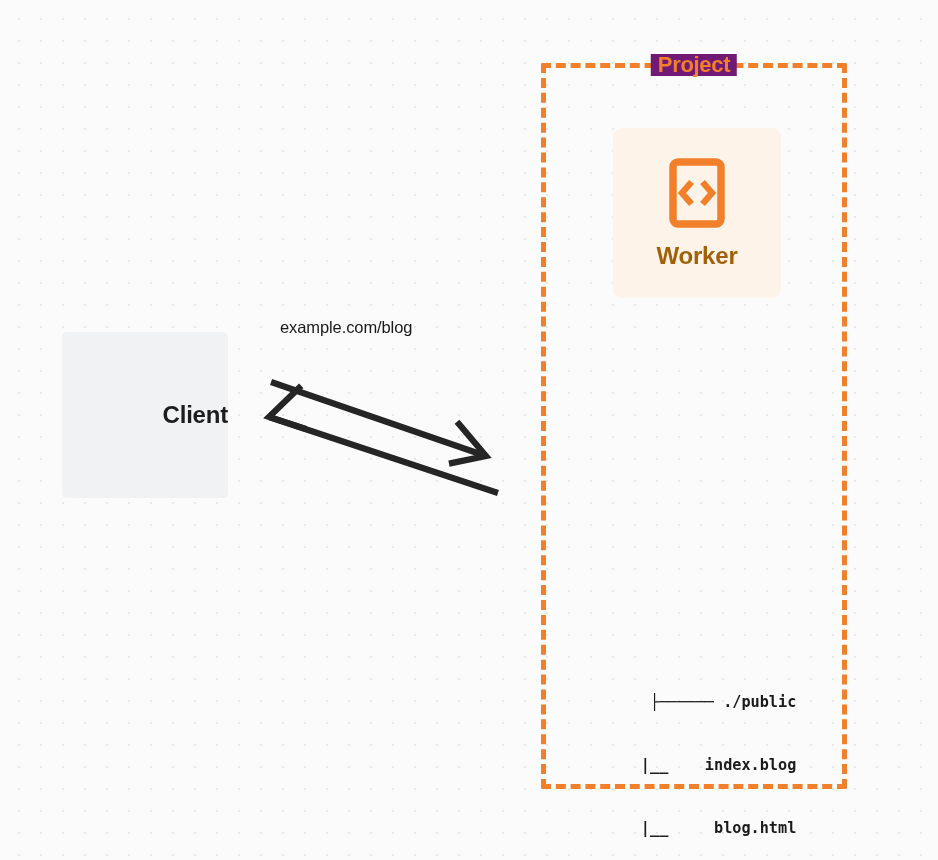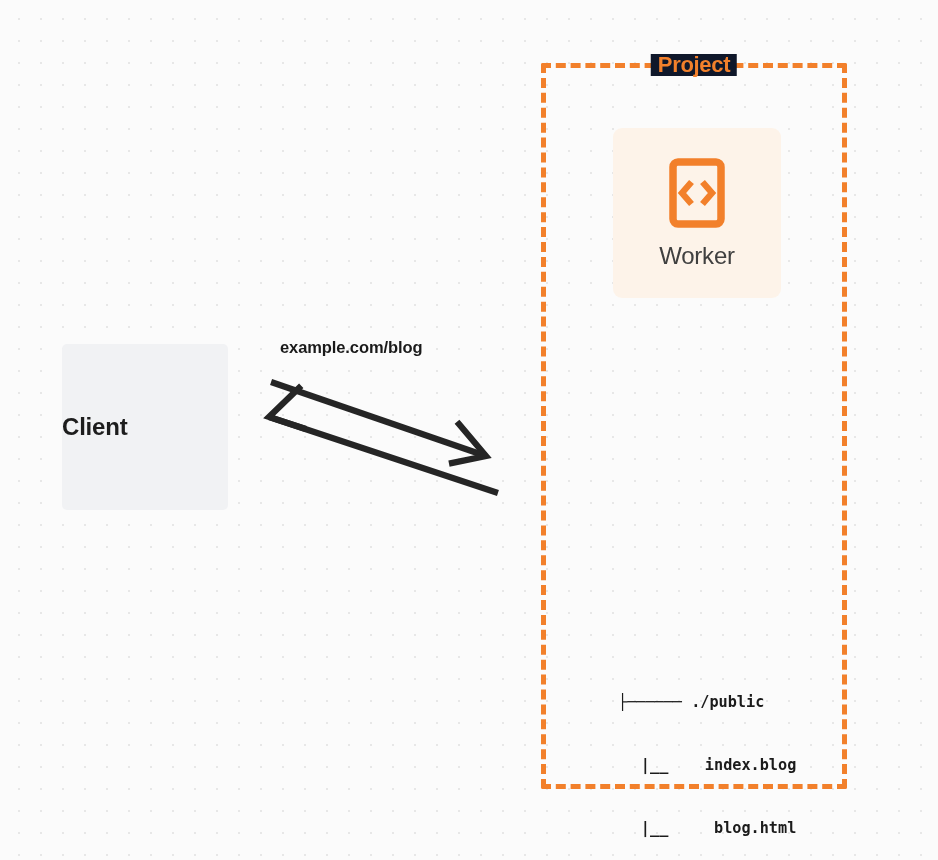--- a/index.html
+++ b/index.html
@@ -22,44 +22,44 @@
 
   .canvas {
     position: absolute;
     inset: 0;
   }
 
   
   .client-node {
     position: absolute;
     left: 62px;
-    top: 344px;
+    top: 332px;
     width: 166px;
     height: 166px;
     background: #f1f2f4;
     border-radius: 5px;
     display: flex;
     align-items: center;
-    justify-content: flex-start;
+    justify-content: flex-end;
   }
 
   .client-label {
     font-size: 24px;
     font-weight: 700;
     color: #1d1d1d;
     letter-spacing: -0.2px;
   }
 
   
   .edge-label {
     position: absolute;
     left: 280px;
-    top: 338px;
+    top: 318px;
     font-size: 16.5px;
-    font-weight: 700;
+    font-weight: 400;
     color: #1a1a1a;
     letter-spacing: -0.1px;
     white-space: nowrap;
   }
 
   
   .arrows-layer {
     position: absolute;
     left: 0;
     top: 0;
@@ -77,21 +77,21 @@
     height: 726px;
     border: 5px dashed #f2802b;
     border-radius: 2px;
   }
 
   .project-title {
     position: absolute;
     left: 50%;
     top: -3px;
     transform: translate(-50%, -50%);
-    background: #0f172a;
+    background: #701a75;
     padding: 0 7px;
     font-size: 22px;
     font-weight: 700;
     color: #f2802b;
     letter-spacing: -0.3px;
     white-space: nowrap;
     line-height: 1;
   }
 
   
@@ -120,22 +120,22 @@
 
   .card-icon {
     display: block;
     margin-bottom: 16px;
   }
 
   .card-icon-assets { margin-bottom: 12px; }
 
   .card-label {
     font-size: 24px;
-    font-weight: 400;
-    color: #404040;
+    font-weight: 700;
+    color: #a16207;
     letter-spacing: -0.2px;
     line-height: 1;
   }
 
   
   .file-tree {
     position: absolute;
     left: 586px;
     top: 650px;
     font-family: "DejaVu Sans Mono", "Liberation Mono", monospace;
@@ -143,21 +143,20 @@
     font-weight: 700;
     line-height: 21px;
     color: #1b1b1b;
     white-space: pre;
     text-align: right;
   }
 
   .file-tree .tree-row {
     display: block;
     white-space: pre;
-    text-align: center;
   }
 </style>
 </head>
 <body>
 
 <div class="canvas">
 
   <div class="client-node">
     <span class="client-label">Client</span>
   </div>

